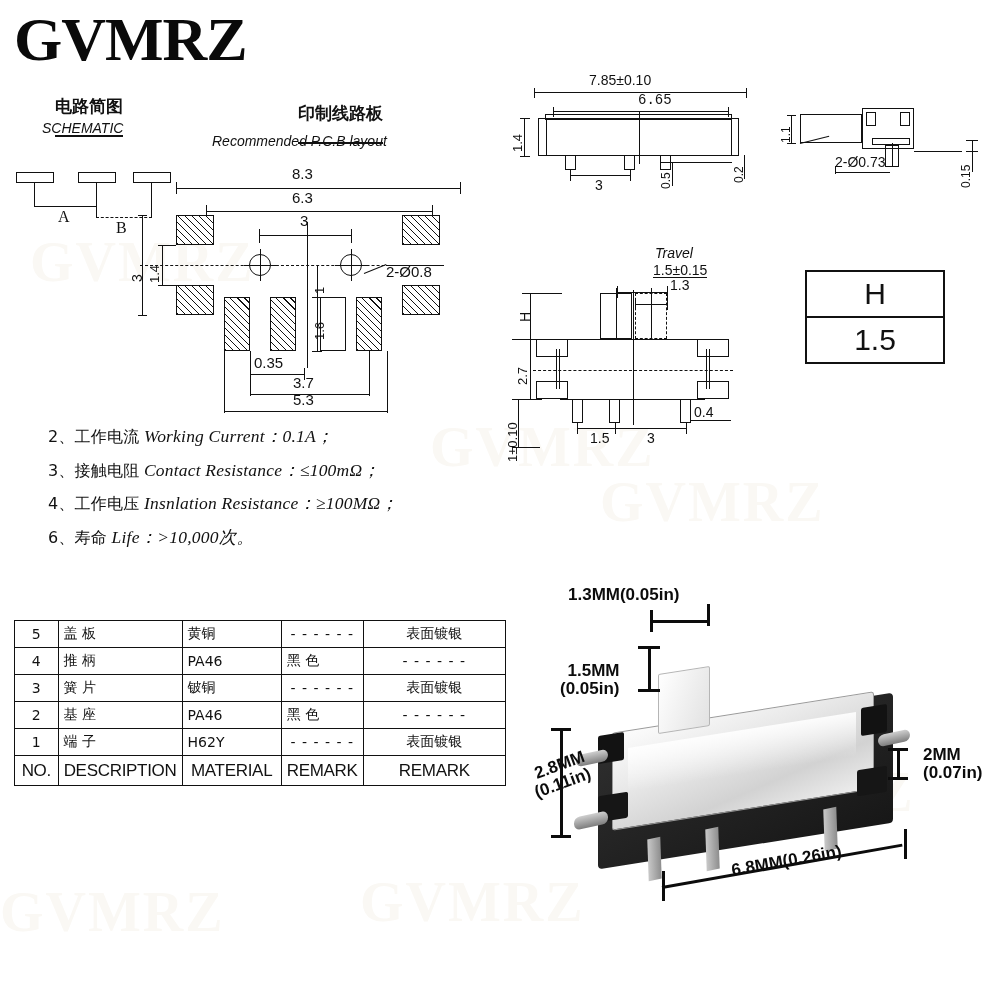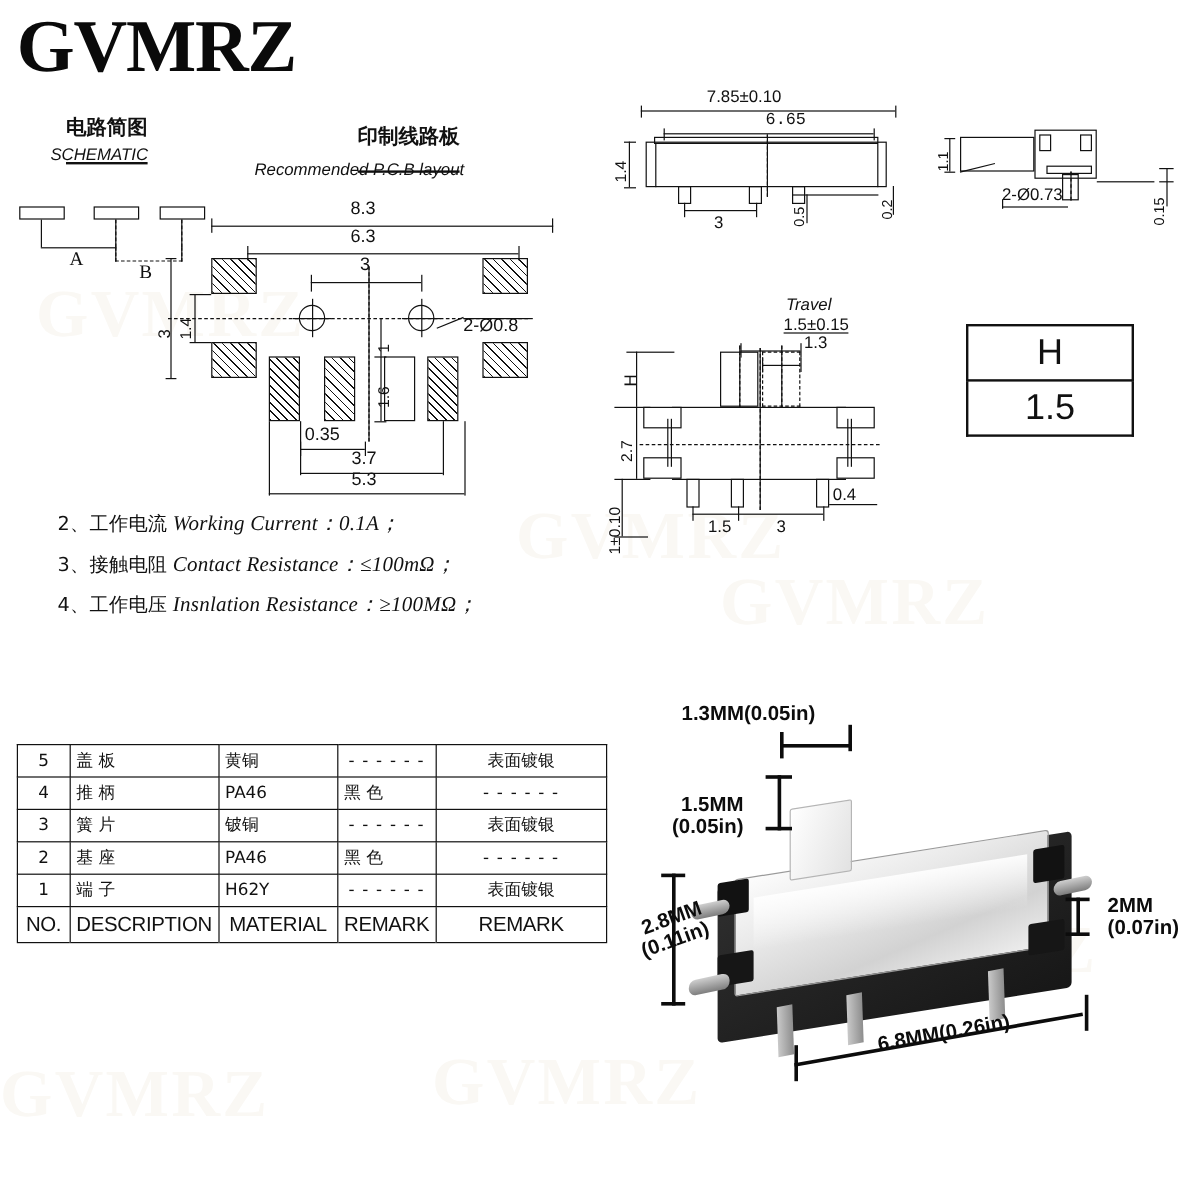--- a/index.html
+++ b/index.html
@@ -437,20 +437,23 @@
 
   <div id="specs">
     <div class="spec-row">
       <span class="cn">2、</span><span class="cn">工作电流</span>&nbsp;<span>Working Current：0.1A；</span>
     </div>
     <div class="spec-row">
       <span class="cn">3、</span><span class="cn">接触电阻</span>&nbsp;<span>Contact Resistance：≤100mΩ；</span>
     </div>
     <div class="spec-row">
       <span class="cn">4、</span><span class="cn">工作电压</span>&nbsp;<span>Insnlation Resistance：≥100MΩ；</span>
+    </div>
+    <div class="spec-row">
+      <span class="cn">6、</span><span class="cn">寿命</span>&nbsp;<span>Life：&gt;10,000次。</span>
     </div>
   </div>
 
   <table id="bom">
     <tbody>
         <tr>
       <td class="c-no">5</td>
       <td class="c-desc">盖  板</td>
       <td class="c-mat">黄铜</td>
       <td class="c-col dash c">- - - - - -</td>

